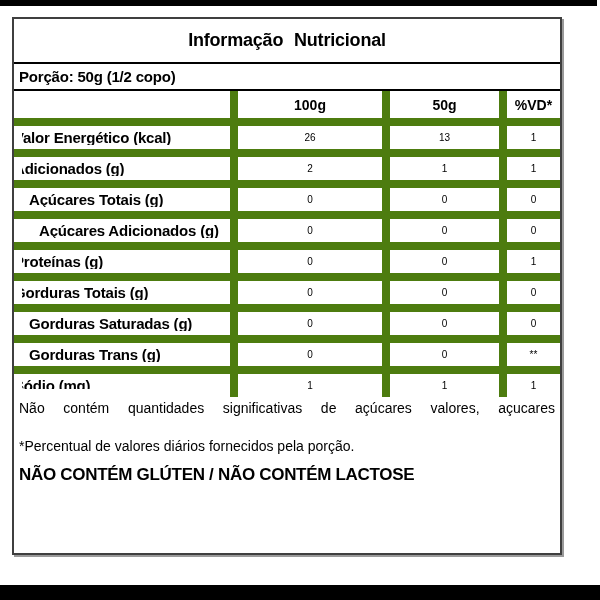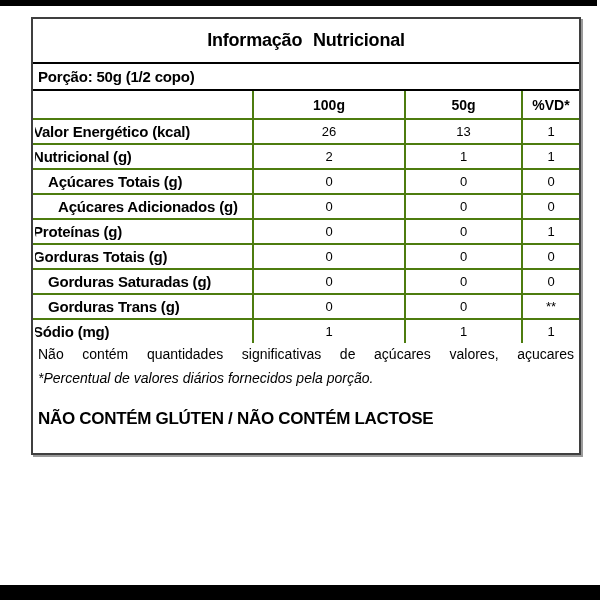--- a/index.html
+++ b/index.html
@@ -20,22 +20,22 @@
     background: #000;
   }
   .crop-bar-bottom {
     position: absolute;
     left: 0; top: 585px;
     width: 600px; height: 15px;
     background: #000;
   }
   .sheet {
     position: absolute;
-    left: 31px; top: 17px;
-    width: 550px; height: 438px;
+    left: 12px; top: 17px;
+    width: 550px; height: 538px;
     box-sizing: border-box;
     border: 2px solid #3f3f3f;
     box-shadow: 2px 2px 0 #9a9a9a;
     background: #fff;
     display: flex;
     flex-direction: column;
   }
   .title-row {
     height: 43px;
     flex: 0 0 43px;
@@ -63,21 +63,21 @@
     border-collapse: collapse;
     border-style: hidden; 
     table-layout: fixed;
     width: 100%;
   }
   table.grid col.c-name  { width: 220px; }
   table.grid col.c-100g  { width: 152px; }
   table.grid col.c-50g   { width: 117px; }
   table.grid col.c-vd    { width: auto;  }
   table.grid th, table.grid td {
-    border: 2px solid #4d7c0f;
+    border: 8px solid #4d7c0f;
     padding: 0;
     overflow: hidden;
     white-space: nowrap;
   }
   table.grid tr.hdr th {
     height: 27px;
     font-weight: bold;
     font-size: 14px;
     text-align: center;
   }
@@ -86,35 +86,35 @@
     font-weight: bold;
     font-size: 15px;
     letter-spacing: -0.2px;
     text-align: left;
     padding-left: 5px;
     border-radius: 11px;
   }
   td.name.ind1 { padding-left: 15px; }
   td.name.ind2 { padding-left: 25px; }
   td.val {
-    font-size: 13px;
+    font-size: 10px;
     text-align: center;
     font-weight: normal;
   }
   .footer-cell {
     flex: 1 1 auto;
     padding: 2px 5px 0 5px;
     font-size: 14px;
   }
   .foot-par { line-height: 18px; }
   .foot-par .jline { text-align: justify; text-align-last: justify; }
   .foot-par .lline { text-align: left; }
-  .foot-note { margin-top: 7px; line-height: 17px; font-style: italic; }
+  .foot-note { margin-top: 21px; line-height: 17px; }
   .allergen {
-    margin-top: 22px;
+    margin-top: 10px;
     font-weight: bold;
     font-size: 17px;
     letter-spacing: -0.3px;
     word-spacing: 0px;
     white-space: nowrap;
   }
 </style>
 </head>
 <body>
 
@@ -141,21 +141,21 @@
       <th>50g</th>
       <th>%VD*</th>
     </tr>
     <tr class="data">
       <td class="name">Valor Energético (kcal)</td>
       <td class="val">26</td>
       <td class="val">13</td>
       <td class="val">1</td>
     </tr>
     <tr class="data">
-      <td class="name">Nutricional (g)</td>
+      <td class="name">Adicionados (g)</td>
       <td class="val">2</td>
       <td class="val">1</td>
       <td class="val">1</td>
     </tr>
     <tr class="data">
       <td class="name ind1">Açúcares Totais (g)</td>
       <td class="val">0</td>
       <td class="val">0</td>
       <td class="val">0</td>
     </tr>

